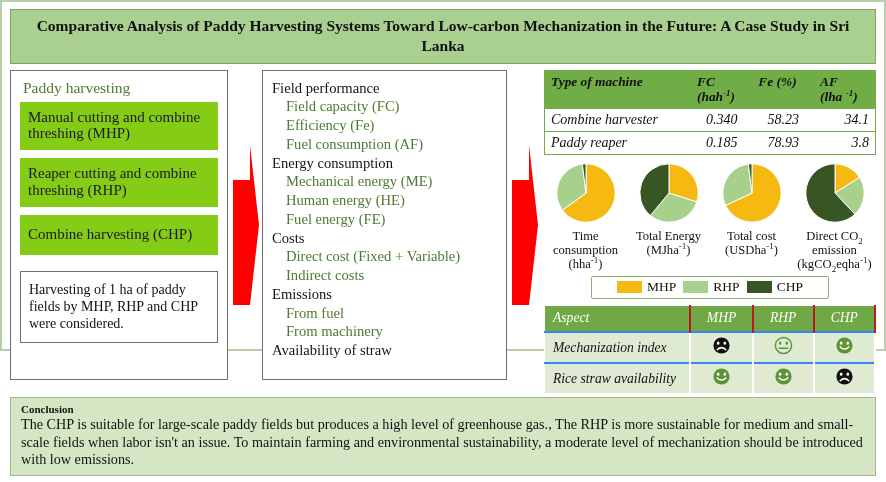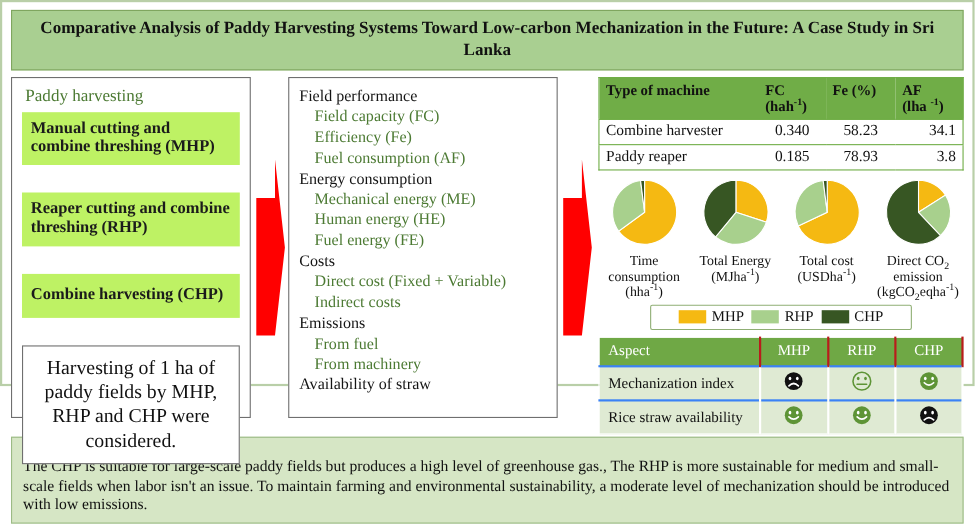--- a/index.html
+++ b/index.html
@@ -40,27 +40,27 @@
     box-sizing:border-box;
     border:1px solid #6f6f6f;
     background:#fff;
     height:310px;
     padding:7px 9px 0 9px;
   }
   .paddy-head{
     color:#4c7a33;font-size:15.5px;margin:1px 0 5px 3px;
   }
   .opt{
-    background:#bef264;color:#1b1b1b;font-size:15px;line-height:1.12;
-    padding:7px 8px 8px 8px;margin-bottom:25px;font-weight:bold;
+    background:#84cc16;color:#1b1b1b;font-size:15px;line-height:1.12;
+    padding:7px 8px 8px 8px;margin-bottom:8px;
   }
   .opt.single{padding:11px 8px 12px 8px;}
   .note-box{
     border:1px solid #6f6f6f;background:#fff;color:#111;
-    font-size:18px;line-height:1.22;text-align:center;
+    font-size:14px;line-height:1.22;text-align:left;
     padding:9px 8px 10px 8px;margin-top:16px;
   }
   
   .arrow{
     width:34px;flex:0 0 34px;
     display:flex;align-items:center;justify-content:center;
     height:310px;
   }
   .arrow svg{display:block;}
   
@@ -74,21 +74,21 @@
   .lvl1{color:#141414;font-size:14.6px;line-height:1.285;}
   .lvl2{color:#4c7a33;font-size:14.6px;line-height:1.285;padding-left:14px;}
   
   .col-right{
     flex:1 1 auto;
     box-sizing:border-box;
     height:310px;
     padding-left:3px;
   }
   
-  table{border-collapse:collapse;width:100%;}
+  table{border-collapse:collapse;width:100%;font-style:italic;}
   .mtable{font-size:13.4px;border:1px solid #70AD47;}
   .mtable th{
     background:#70AD47;color:#111;font-weight:bold;
     text-align:left;padding:3px 6px 4px 6px;vertical-align:top;
     line-height:1.15;
   }
   .mtable td{
     background:#fff;color:#111;padding:3px 6px 3px 6px;
     border-top:1px solid #70AD47;font-size:14px;
   }

